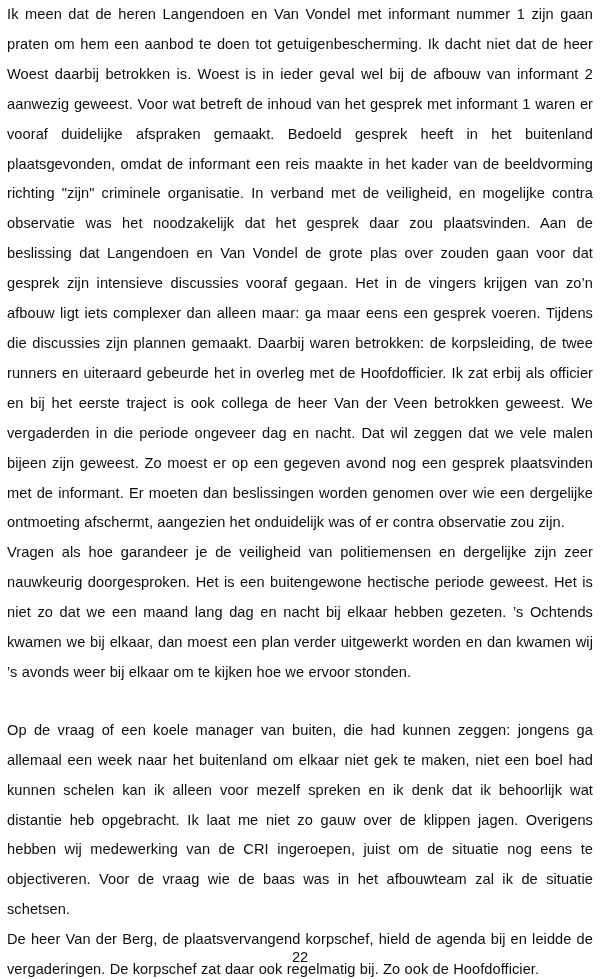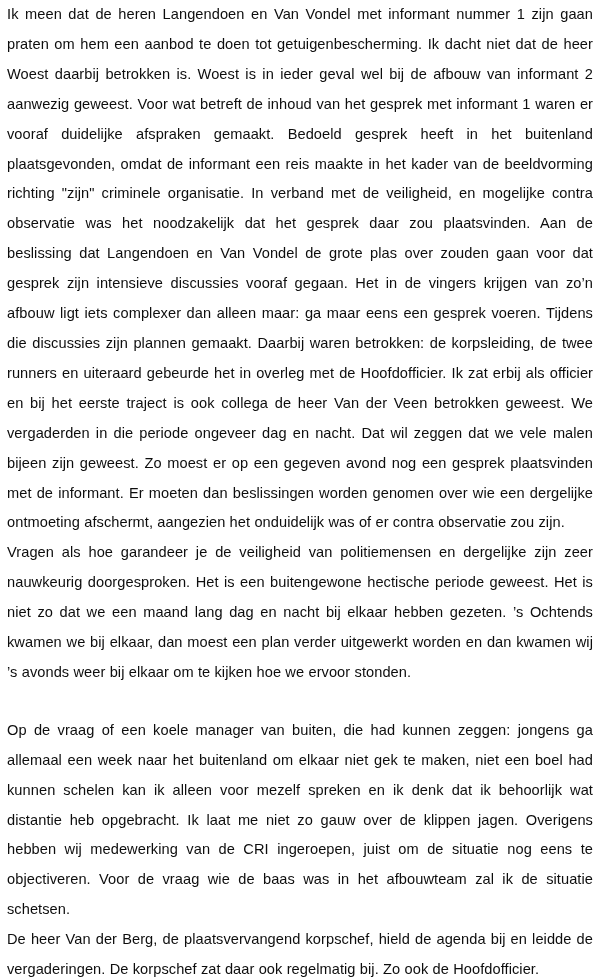--- a/index.html
+++ b/index.html
@@ -58,14 +58,15 @@
 
 <div class="page">
 
   <div class="text-column">
     <p class="para">Ik meen dat de heren Langendoen en Van Vondel met informant nummer 1 zijn gaan praten om hem een aanbod te doen tot getuigenbescherming. Ik dacht niet dat de heer Woest daarbij betrokken is. Woest is in ieder geval wel bij de afbouw van informant 2 aanwezig geweest. Voor wat betreft de inhoud van het gesprek met informant 1 waren er vooraf duidelijke afspraken gemaakt. Bedoeld gesprek heeft in het buitenland plaatsgevonden, omdat de informant een reis maakte in het kader van de beeldvorming richting "zijn" criminele organisatie. In verband met de veiligheid, en mogelijke contra observatie was het noodzakelijk dat het gesprek daar zou plaatsvinden. Aan de beslissing dat Langendoen en Van Vondel de grote plas over zouden gaan voor dat gesprek zijn intensieve discussies vooraf gegaan. Het in de vingers krijgen van zo’n afbouw ligt iets complexer dan alleen maar: ga maar eens een gesprek voeren. Tijdens die discussies zijn plannen gemaakt. Daarbij waren betrokken: de korpsleiding, de twee runners en uiteraard gebeurde het in overleg met de Hoofdofficier. Ik zat erbij als officier en bij het eerste traject is ook collega de heer Van der Veen betrokken geweest. We vergaderden in die periode ongeveer dag en nacht. Dat wil zeggen dat we vele malen bijeen zijn geweest. Zo moest er op een gegeven avond nog een gesprek plaatsvinden met de informant. Er moeten dan beslissingen worden genomen over wie een dergelijke ontmoeting afschermt, aangezien het onduidelijk was of er contra observatie zou zijn.</p>
     <p class="para">Vragen als hoe garandeer je de veiligheid van politiemensen en dergelijke zijn zeer nauwkeurig doorgesproken. Het is een buitengewone hectische periode geweest. Het is niet zo dat we een maand lang dag en nacht bij elkaar hebben gezeten. ’s Ochtends kwamen we bij elkaar, dan moest een plan verder uitgewerkt worden en dan kwamen wij ’s avonds weer bij elkaar om te kijken hoe we ervoor stonden.</p>
     <p class="para gap-before">Op de vraag of een koele manager van buiten, die had kunnen zeggen: jongens ga allemaal een week naar het buitenland om elkaar niet gek te maken, niet een boel had kunnen schelen kan ik alleen voor mezelf spreken en ik denk dat ik behoorlijk wat distantie heb opgebracht. Ik laat me niet zo gauw over de klippen jagen. Overigens hebben wij medewerking van de CRI ingeroepen, juist om de situatie nog eens te objectiveren. Voor de vraag wie de baas was in het afbouwteam zal ik de situatie schetsen.</p>
     <p class="para">De heer Van der Berg, de plaatsvervangend korpschef, hield de agenda bij en leidde de vergaderingen. De korpschef zat daar ook regelmatig bij. Zo ook de Hoofdofficier.</p>
   </div>
 
+  <div class="page-number">22</div>
 
 </div>
 
 </body></html>

